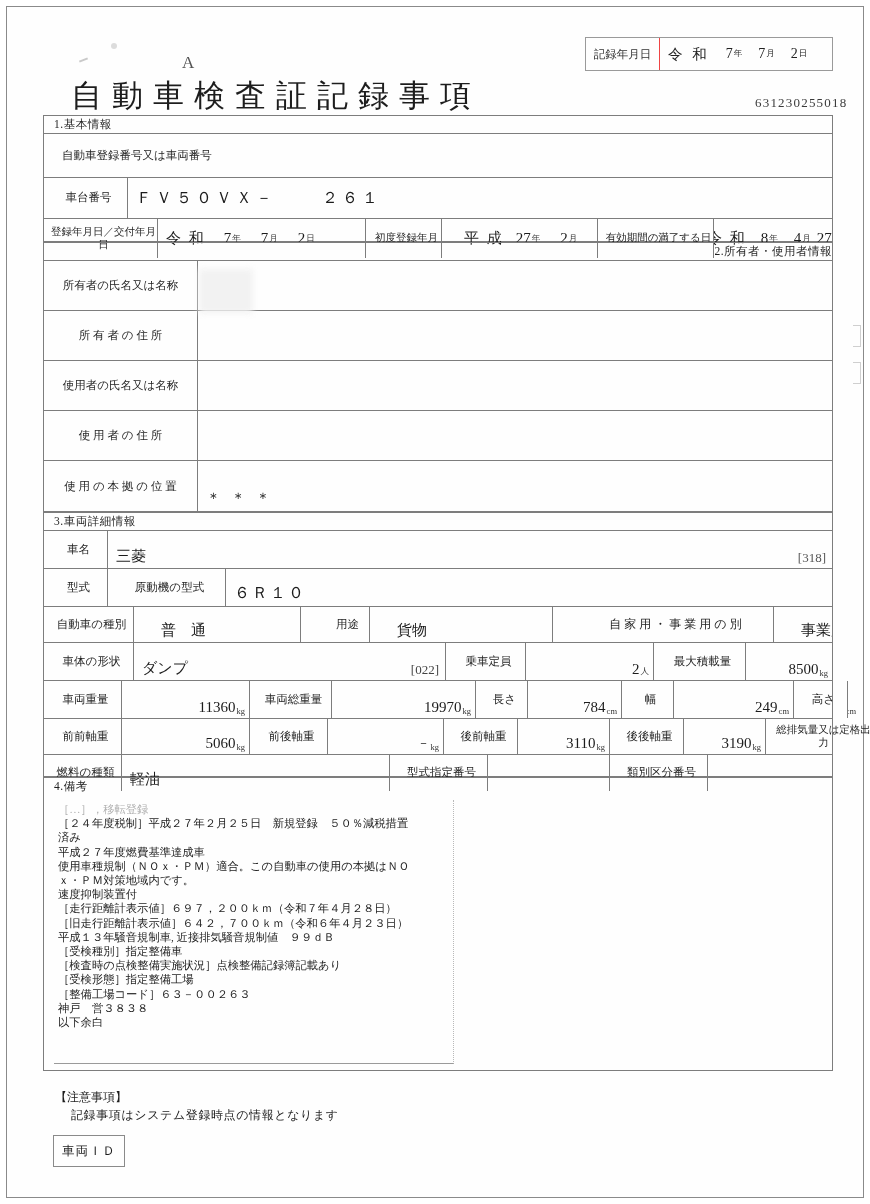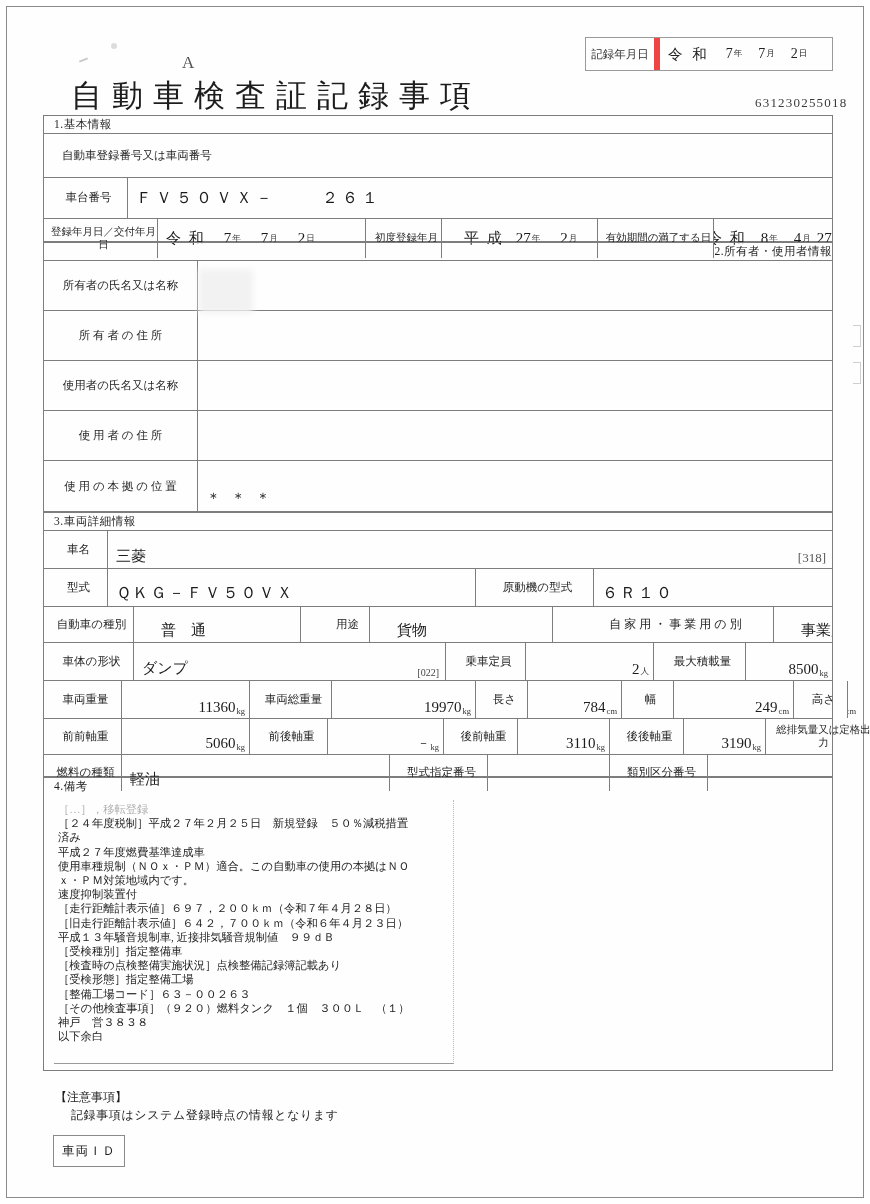--- a/index.html
+++ b/index.html
@@ -34,21 +34,21 @@
     font-size:31px; letter-spacing:10px;
     font-family:"Liberation Serif","DejaVu Serif",serif;
     color:#1d1d1d; white-space:nowrap;
   }
   .rec-box {
     position:absolute; left:578px; top:30px; width:248px; height:34px;
     border:1px solid #9a9a9a; display:flex; align-items:stretch;
   }
   .rec-label {
     width:74px; display:flex; align-items:center; justify-content:center;
-    font-size:11.5px; border-right:6px solid #ef4444; color:#333;
+    font-size:11.5px; border-right:1px solid #ef4444; color:#333;
     letter-spacing:0px;
   }
   .rec-val { flex:1; display:flex; align-items:center; font-size:14px; padding-left:8px; color:#222; }
   .rec-val .era { font-size:14.5px; letter-spacing:3px; }
   .rec-val .num { font-size:14px; margin-left:16px; }
   .rec-val .u { font-size:8.5px; vertical-align:baseline; margin-left:1px; }
   .barcode-no {
     position:absolute; left:748px; top:88px;
     font-size:13px; letter-spacing:1.2px; color:#3a3a3a;
     font-family:"Liberation Serif",serif;
@@ -226,39 +226,38 @@
       <div class="row" style="height:38px;">
         <div class="cellL" style="width:58px;">車名</div>
         <div class="cellV last" style="flex:1;justify-content:space-between;">
           <span>三菱</span>
           <span style="font-size:13px;color:#555;">[318]</span>
         </div>
       </div>
 
       <div class="row" style="height:38px;">
         <div class="cellL" style="width:58px;">型式</div>
-        <div class="cellV" style="width:368px;font-size:16px;letter-spacing:2px;">ＱＫＧ－ＦＶ５０ＶＸ</div>
         <div class="cellL" style="width:112px;">原動機の型式</div>
         <div class="cellV last" style="flex:1;font-size:16px;letter-spacing:2px;">６Ｒ１０</div>
       </div>
 
       <div class="row" style="height:36px;gap:19px;">
         <div class="cellL" style="width:84px;">自動車の種別</div>
         <div class="cellV" style="width:148px;">普　通</div>
         <div class="cellL" style="width:44px;">用途</div>
         <div class="cellV" style="width:164px;">貨物</div>
         <div class="cellL" style="width:196px;font-size:12px;">自 家 用 ・ 事 業 用 の 別</div>
         <div class="cellV last" style="flex:1;">事業用</div>
       </div>
 
       <div class="row" style="height:38px;">
         <div class="cellL" style="width:84px;">車体の形状</div>
         <div class="cellV" style="width:312px;justify-content:space-between;">
           <span>ダンプ</span>
-          <span style="font-size:10px;color:#444;">[022]</span>
+          <span style="font-size:13px;color:#444;">[022]</span>
         </div>
         <div class="cellL" style="width:74px;">乗車定員</div>
         <div class="cellV rt" style="width:128px;">
           <span>2</span>
             <span class="unit">人</span>
         </div>
         <div class="cellL" style="width:86px;">最大積載量</div>
         <div class="cellV last rt" style="flex:1;">
           <span>8500</span>
             <span class="unit">kg</span>
@@ -340,21 +339,20 @@
         <div class="remarks-line">使用車種規制（ＮＯｘ・ＰＭ）適合。この自動車の使用の本拠はＮＯ</div>
         <div class="remarks-line">ｘ・ＰＭ対策地域内です。</div>
         <div class="remarks-line">速度抑制装置付</div>
         <div class="remarks-line">［走行距離計表示値］６９７，２００ｋｍ（令和７年４月２８日）</div>
         <div class="remarks-line">［旧走行距離計表示値］６４２，７００ｋｍ（令和６年４月２３日）</div>
         <div class="remarks-line">平成１３年騒音規制車, 近接排気騒音規制値　９９ｄＢ</div>
         <div class="remarks-line">［受検種別］指定整備車</div>
         <div class="remarks-line">［検査時の点検整備実施状況］点検整備記録簿記載あり</div>
         <div class="remarks-line">［受検形態］指定整備工場</div>
         <div class="remarks-line">［整備工場コード］６３－００２６３</div>
-        <div class="remarks-line">［その他検査事項］（９２０）燃料タンク　１個　３００Ｌ　（１）</div>
         <div class="remarks-line">神戸　営３８３８</div>
         <div class="remarks-line">以下余白</div>
       </div>
     </div>
 
     <div class="note-title">【注意事項】</div>
     <div class="note-text">記録事項はシステム登録時点の情報となります</div>
     <div class="vid-box">車両ＩＤ</div>
 
     <div class="right-bracket" style="top:318px;"></div>

